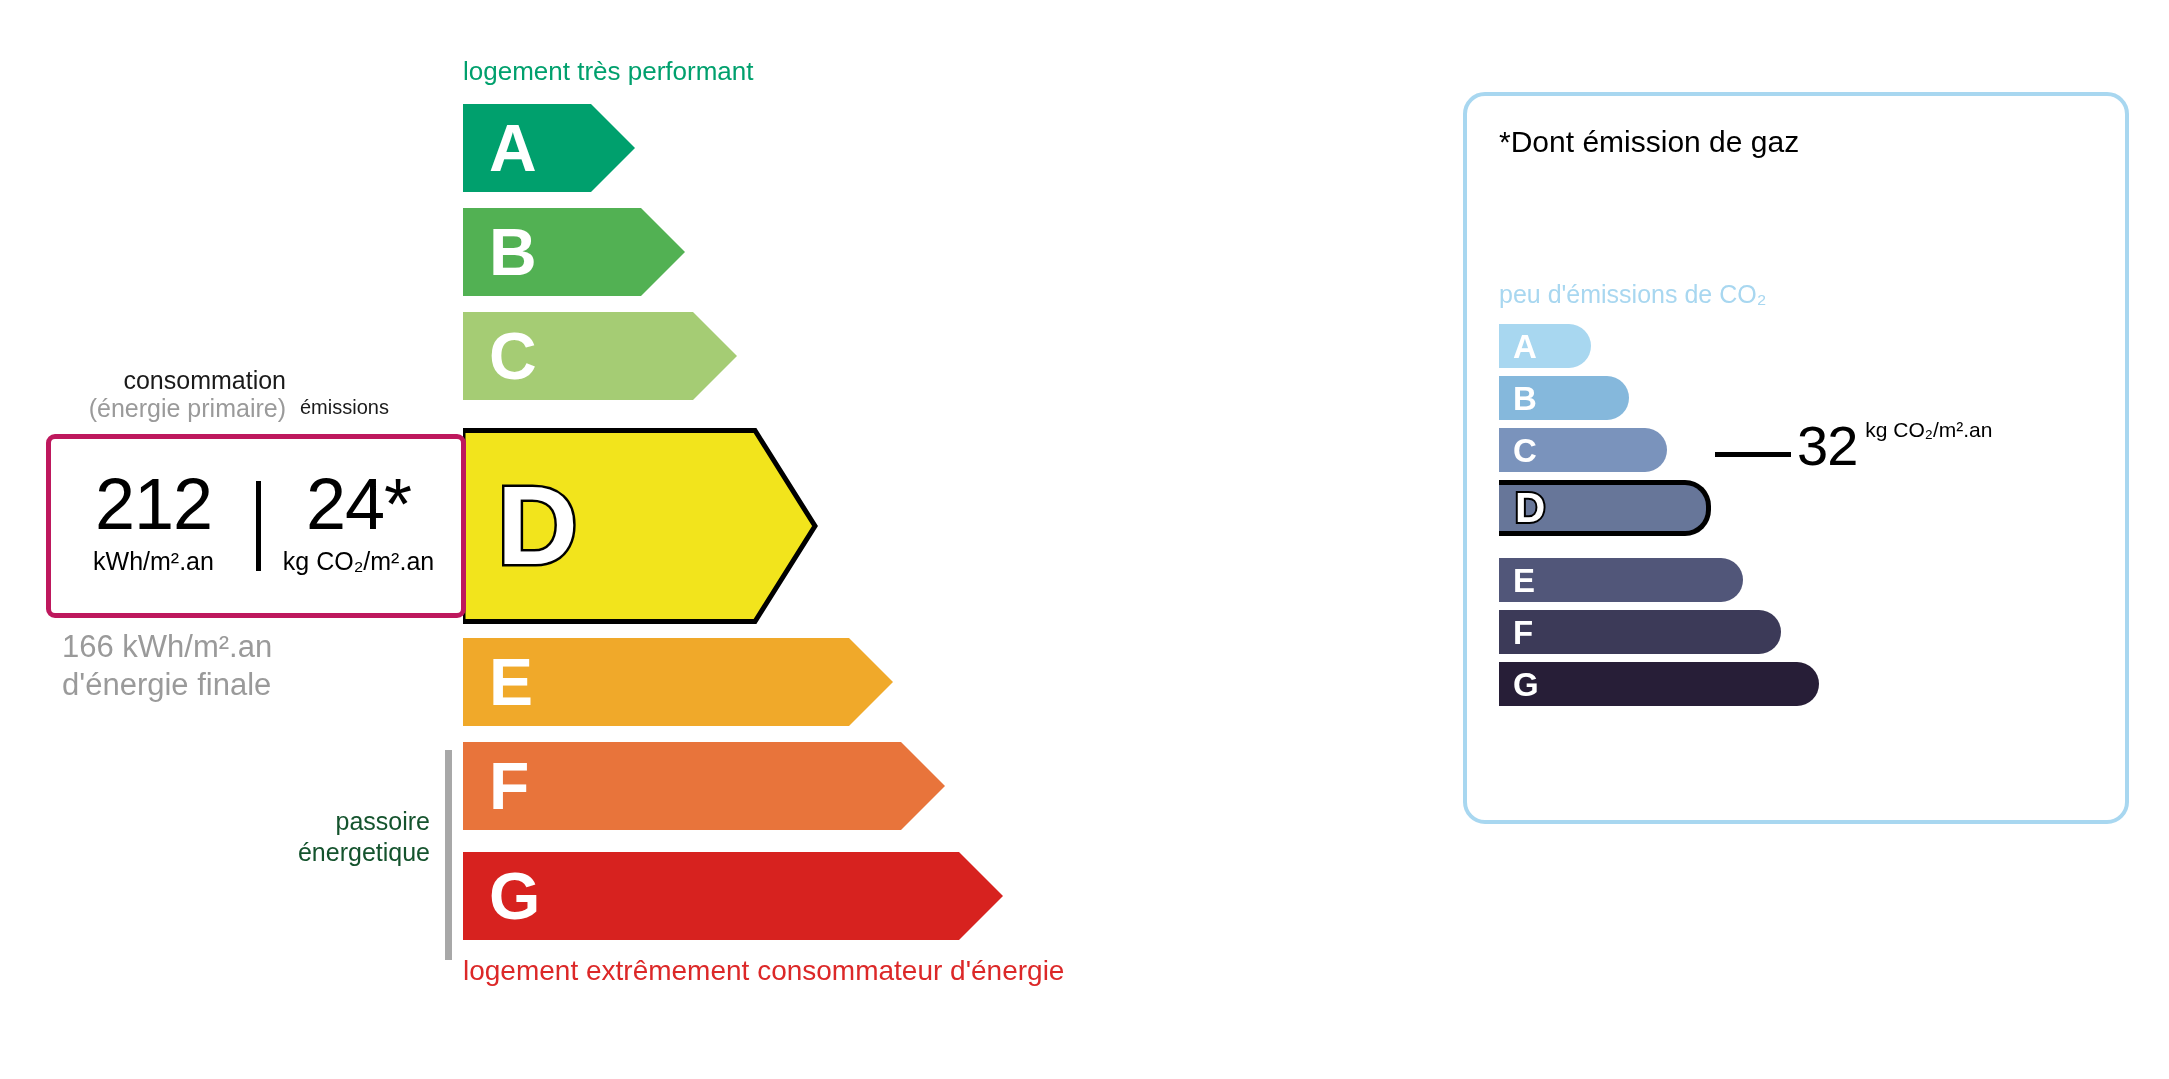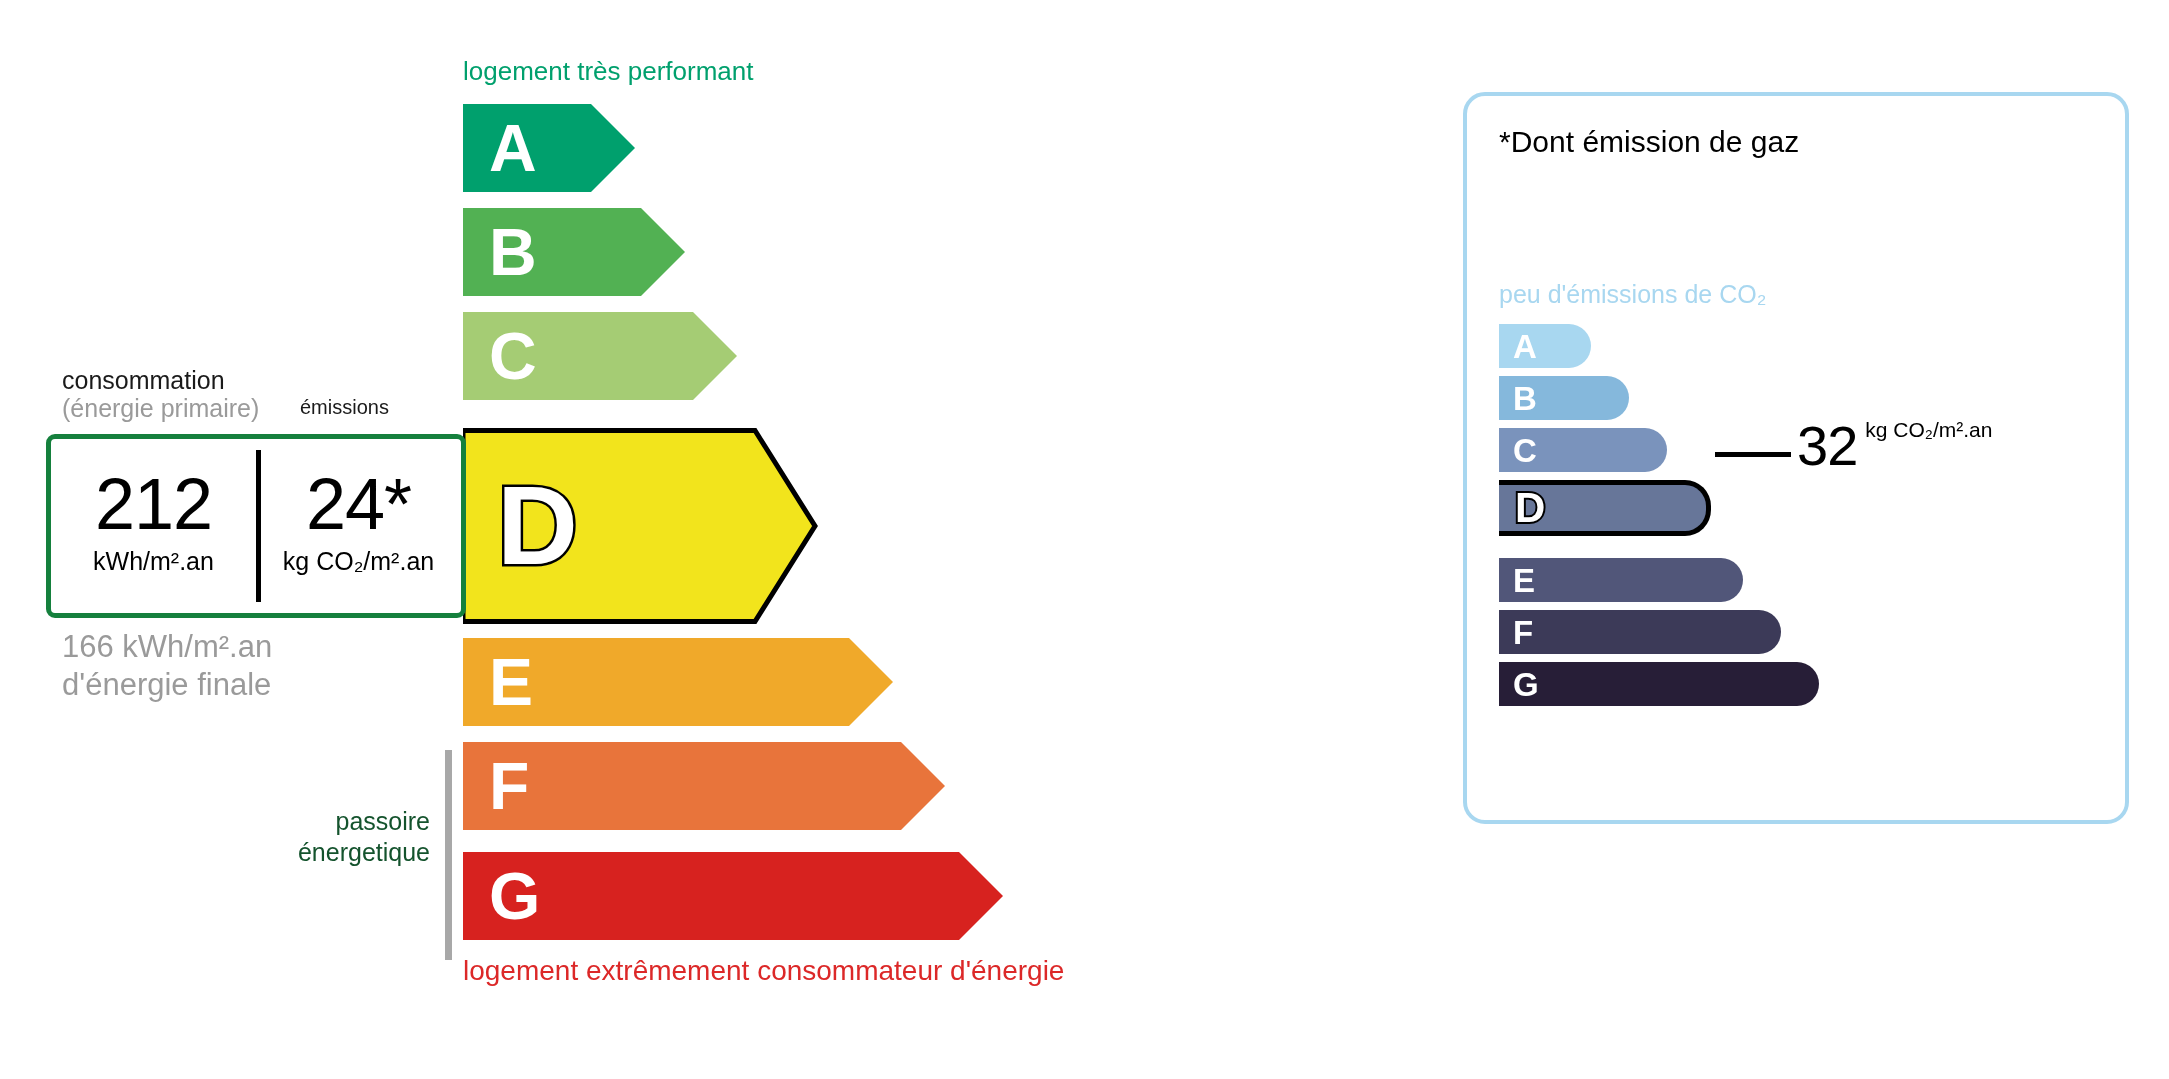--- a/index.html
+++ b/index.html
@@ -66,44 +66,45 @@
     font-size: 28px;
     color: #DC2828;
     white-space: nowrap;
   }
 
   
   #label-consommation {
     position: absolute;
     left: 62px; top: 366px;
     width: 224px;
-    text-align: left;
+    text-align: right;
     font-size: 25px;
     color: #1a1a1a;
     line-height: 1.12;
   }
   #label-consommation .muted { color: #9a9a9a; display: block; }
   #label-emissions {
     position: absolute;
     left: 300px; top: 396px;
     font-size: 20px;
     color: #1a1a1a;
     white-space: nowrap;
   }
 
   
   #value-box {
     position: absolute;
     left: 46px; top: 434px;
     width: 420px; height: 184px;
-    border: 5px solid #15803d;
+    border: 5px solid #be185d;
     border-radius: 9px;
     background: #ffffff;
     display: flex;
     z-index: 6;
+    align-items: center;
   }
   .value-cell {
     flex: 1 1 0;
     position: relative;
     display: flex;
     flex-direction: column;
     align-items: center;
     justify-content: center;
     padding-bottom: 6px;
   }

